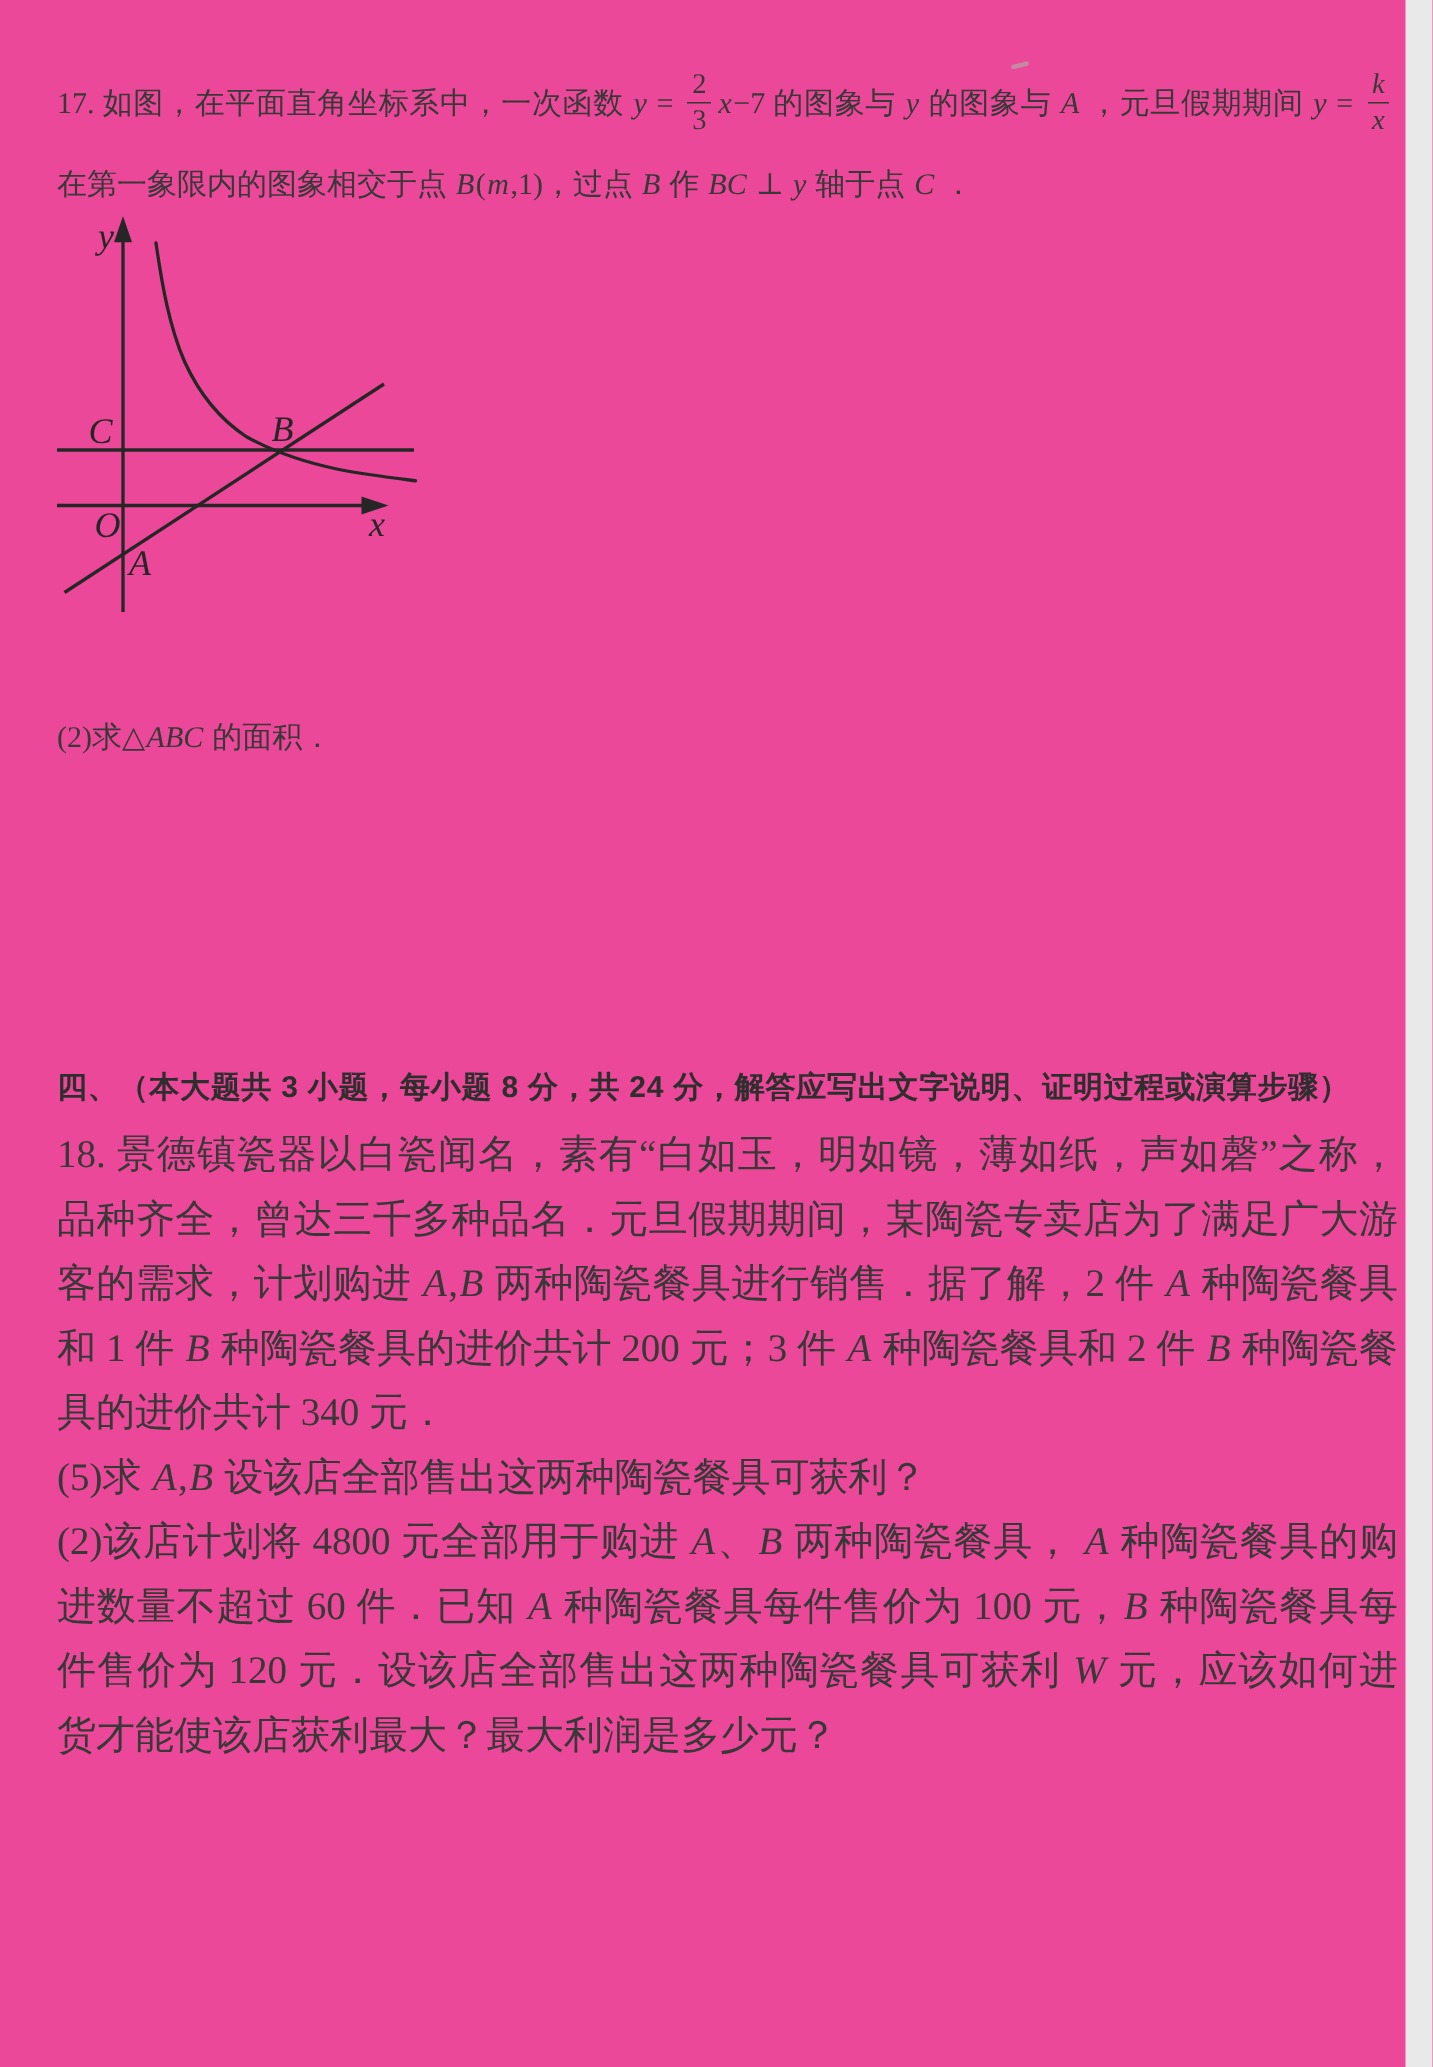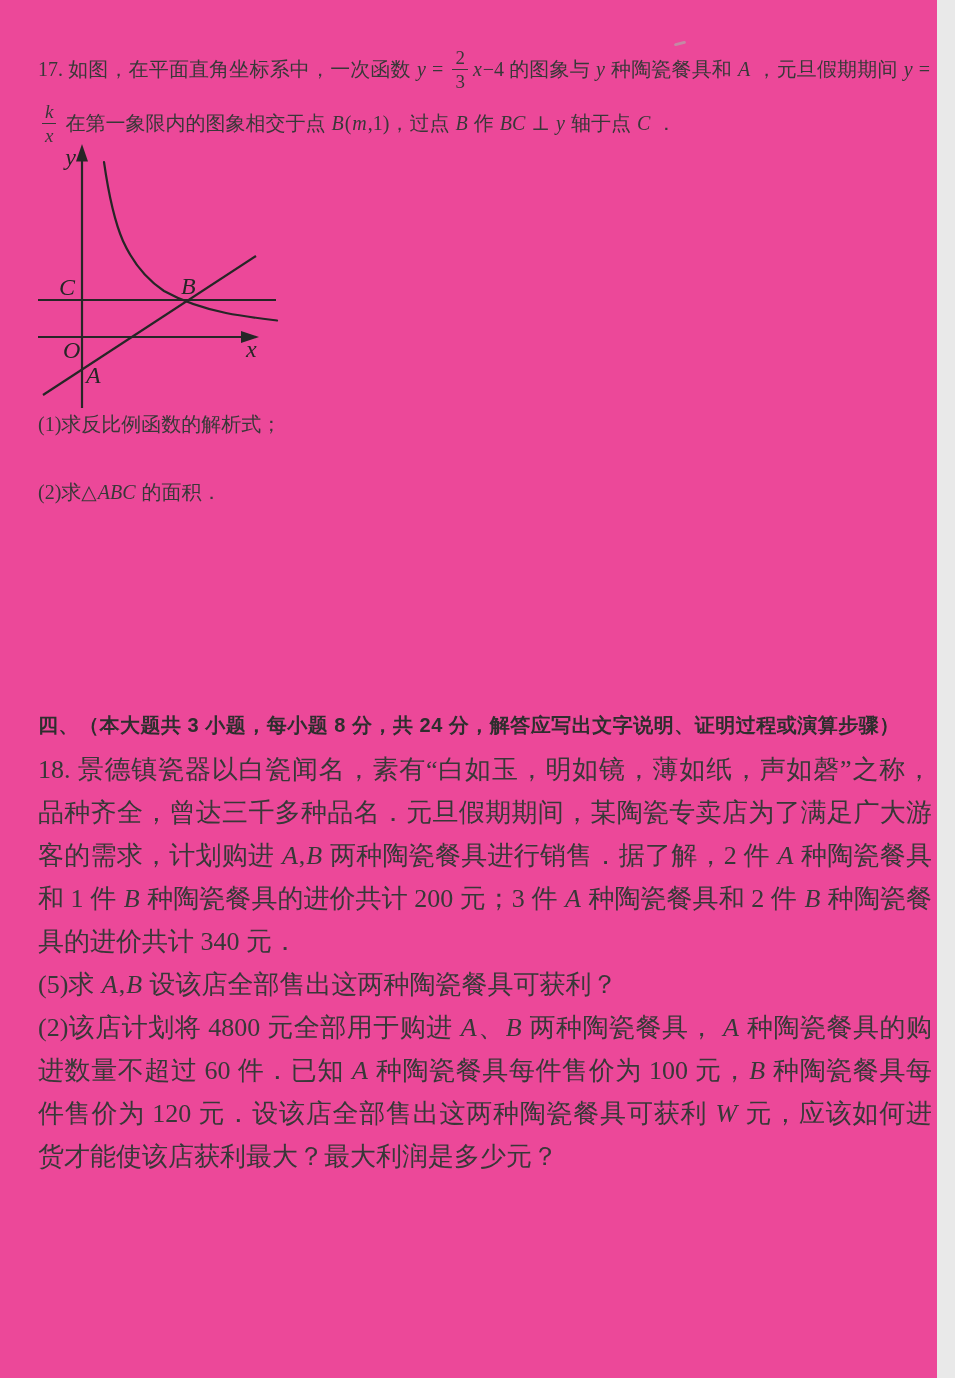--- a/index.html
+++ b/index.html
@@ -64,21 +64,21 @@
   }
 </style>
 </head>
 <body>
 
 <div class="page">
 
   <p class="para q17-body"><span class="txt">17. 如图，在平面直角坐标系中，一次函数 </span><span class="mvar">y</span><span class="txt"> = </span><span class="frac">
         <span class="num">2</span>
         <span class="den">3</span>
-      </span><span class="mvar">x</span><span class="txt">−4 的图象与 </span><span class="mvar">y</span><span class="txt"> 种陶瓷餐具和 </span><span class="mvar">A</span><span class="txt"> ，元旦假期期间 </span><span class="mvar">y</span><span class="txt"> = </span><span class="frac it">
+      </span><span class="mvar">x</span><span class="txt">−7 的图象与 </span><span class="mvar">y</span><span class="txt"> 的图象与 </span><span class="mvar">A</span><span class="txt"> ，元旦假期期间 </span><span class="mvar">y</span><span class="txt"> = </span><span class="frac it">
         <span class="num">k</span>
         <span class="den">x</span>
       </span><span class="txt"> 在第一象限内的图象相交于点 </span><span class="mvar">B</span><span class="txt">(</span><span class="mvar">m</span><span class="txt">,1)，过点 </span><span class="mvar">B</span><span class="txt"> 作 </span><span class="mvar">BC</span><span class="txt"> ⊥ </span><span class="mvar">y</span><span class="txt"> 轴于点 </span><span class="mvar">C</span><span class="txt"> ．</span></p>
 
   <div class="figure">
     <svg viewBox="0 0 300 268" width="300" height="268">
 
       <line x1="52" y1="8" x2="52" y2="266" stroke="#262626" stroke-width="2.2"></line>
       <path d="M52,2 L46,19.5 L58,19.5 Z" fill="#262626"></path>
 
@@ -93,21 +93,20 @@
 
       <text class="fig-label" x="46" y="23" text-anchor="end">y</text>
       <text class="fig-label" x="216" y="215">x</text>
       <text class="fig-label" x="33" y="216">O</text>
       <text class="fig-label" x="56" y="241">A</text>
       <text class="fig-label" x="151" y="152">B</text>
       <text class="fig-label" x="29" y="153">C</text>
     </svg>
   </div>
 
-  <p class="para q17-part1"><span class="txt">(1)求反比例函数的解析式；</span></p>
   <p class="para q17-part2"><span class="txt">(2)求△</span><span class="mvar">ABC</span><span class="txt"> 的面积．</span></p>
 
   <h2 class="section-header">四、（本大题共 3 小题，每小题 8 分，共 24 分，解答应写出文字说明、证明过程或演算步骤）</h2>
 
   <div class="q18-block">
     <p><span class="txt">18. 景德镇瓷器以白瓷闻名，素有“白如玉，明如镜，薄如纸，声如磬”之称，品种齐全，曾达三千多种品名．元旦假期期间，某陶瓷专卖店为了满足广大游客的需求，计划购进 </span><span class="mvar">A</span><span class="txt">,</span><span class="mvar">B</span><span class="txt"> 两种陶瓷餐具进行销售．据了解，2 件 </span><span class="mvar">A</span><span class="txt"> 种陶瓷餐具和 1 件 </span><span class="mvar">B</span><span class="txt"> 种陶瓷餐具的进价共计 200 元；3 件 </span><span class="mvar">A</span><span class="txt"> 种陶瓷餐具和 2 件 </span><span class="mvar">B</span><span class="txt"> 种陶瓷餐具的进价共计 340 元．</span></p>
     <p><span class="txt">(5)求 </span><span class="mvar">A</span><span class="txt">,</span><span class="mvar">B</span><span class="txt"> 设该店全部售出这两种陶瓷餐具可获利？</span></p>
     <p><span class="txt">(2)该店计划将 4800 元全部用于购进 </span><span class="mvar">A</span><span class="txt">、</span><span class="mvar">B</span><span class="txt"> 两种陶瓷餐具， </span><span class="mvar">A</span><span class="txt"> 种陶瓷餐具的购进数量不超过 60 件．已知 </span><span class="mvar">A</span><span class="txt"> 种陶瓷餐具每件售价为 100 元，</span><span class="mvar">B</span><span class="txt"> 种陶瓷餐具每件售价为 120 元．设该店全部售出这两种陶瓷餐具可获利 </span><span class="mvar">W</span><span class="txt"> 元，应该如何进货才能使该店获利最大？最大利润是多少元？</span></p>
   </div>
 

